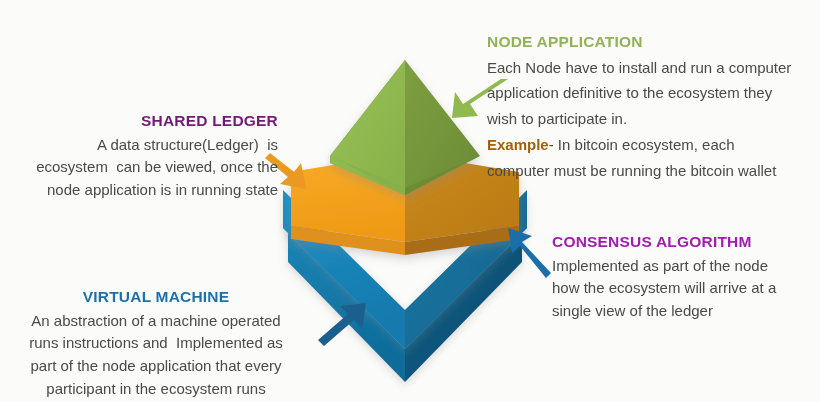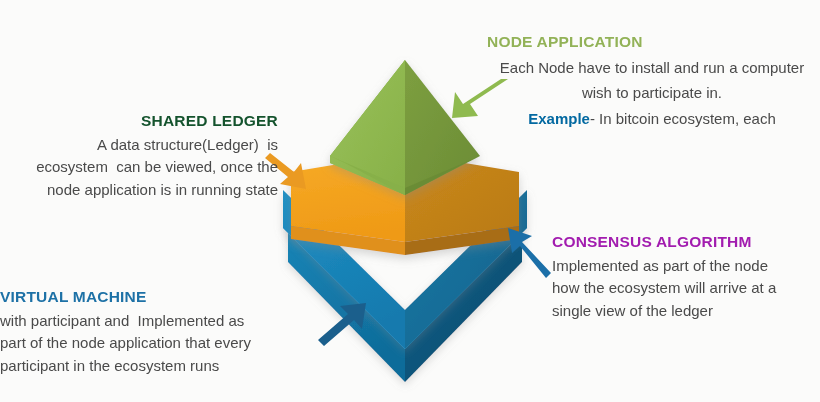--- a/index.html
+++ b/index.html
@@ -33,49 +33,49 @@
     line-height: 1.2;
   }
   .body-line {
     font-size: 15px;
     line-height: 1.52;
     color: #4a4a4a;
     white-space: pre;
   }
   .body-line b {
     font-weight: bold;
-    color: #0369a1;
+    color: #a16207;
     margin-top: 13px;
   }
 
   
   #node-application-block {
     left: 487px;
     top: 33px;
     width: 330px;
     text-align: left;
   }
   #node-application-block .heading { color: #92b257; }
-  #node-application-block .body-line { line-height: 1.72; text-align: center; }
+  #node-application-block .body-line { line-height: 1.72; }
 
   
   #shared-ledger-block {
     left: 0px;
     top: 112px;
     width: 278px;
     text-align: right;
   }
-  #shared-ledger-block .heading { color: #14532d; }
+  #shared-ledger-block .heading { color: #701a75; }
 
   
   #virtual-machine-block {
     left: 0px;
     top: 288px;
     width: 312px;
-    text-align: left;
+    text-align: center;
   }
   #virtual-machine-block .heading { color: #1d71a6; }
 
   
   #consensus-algorithm-block {
     left: 552px;
     top: 233px;
     width: 268px;
     text-align: left;
   }
@@ -193,34 +193,37 @@
     </g>
 
     <g>
       <path d="M 318,340 L 348,314 L 340,306 L 366,303 L 362,329 L 354,320 L 324,346 Z" fill="#1b5f8c"></path>
     </g>
   </svg>
 
   <div class="block" id="node-application-block">
     <div class="heading">NODE APPLICATION</div>
     <div class="body-line">Each Node have to install and run a computer</div>
+    <div class="body-line">application definitive to the ecosystem they</div>
     <div class="body-line">wish to participate in.</div>
     <div class="body-line"><b>Example</b><span>- In bitcoin ecosystem, each</span></div>
+    <div class="body-line">computer must be running the bitcoin wallet</div>
   </div>
 
   <div class="block" id="shared-ledger-block">
     <div class="heading">SHARED LEDGER</div>
     <div class="body-line">A data structure(Ledger)  is</div>
     <div class="body-line">ecosystem  can be viewed, once the</div>
     <div class="body-line">node application is in running state</div>
   </div>
 
   <div class="block" id="virtual-machine-block">
     <div class="heading">VIRTUAL MACHINE</div>
-    <div class="body-line">with participant and  Implemented as</div>
+    <div class="body-line">An abstraction of a machine operated</div>
+    <div class="body-line">runs instructions and  Implemented as</div>
     <div class="body-line">part of the node application that every</div>
     <div class="body-line">participant in the ecosystem runs</div>
   </div>
 
   <div class="block" id="consensus-algorithm-block">
     <div class="heading">CONSENSUS ALGORITHM</div>
     <div class="body-line">Implemented as part of the node</div>
     <div class="body-line">how the ecosystem will arrive at a</div>
     <div class="body-line">single view of the ledger</div>
   </div>

